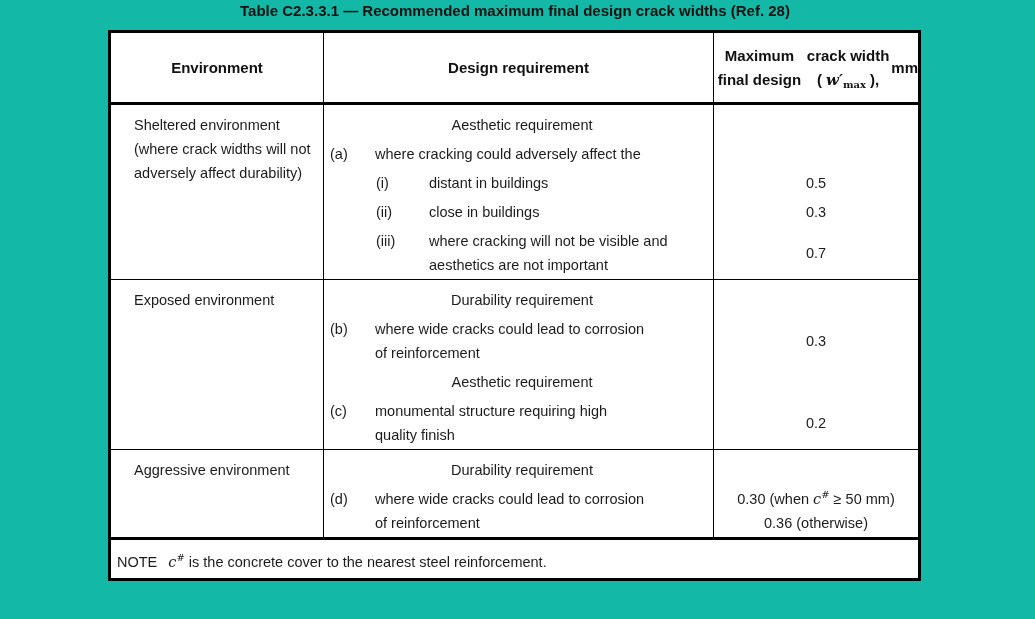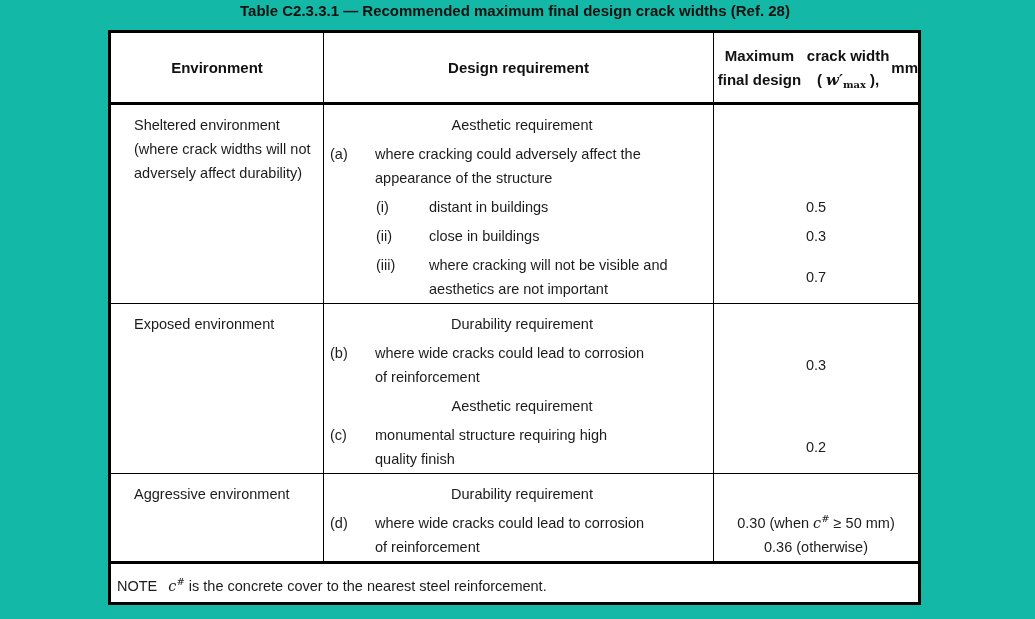--- a/index.html
+++ b/index.html
@@ -102,21 +102,20 @@
               <div class="req">
                 <div>Aesthetic requirement</div>
               </div>
               <div class="val"></div>
             </div>
             <div class="line kind-item">
               <div class="req">
                 <span class="ilabel">(a)</span>
                 <div class="tlines">
                   <div>where cracking could adversely affect the</div>
-                  <div>appearance of the structure</div>
                 </div>
               </div>
               <div class="val"></div>
             </div>
             <div class="line kind-subitem">
               <div class="req">
                 <span class="ilabel">(i)</span>
                 <div class="tlines">
                   <div>distant in buildings</div>
                 </div>

